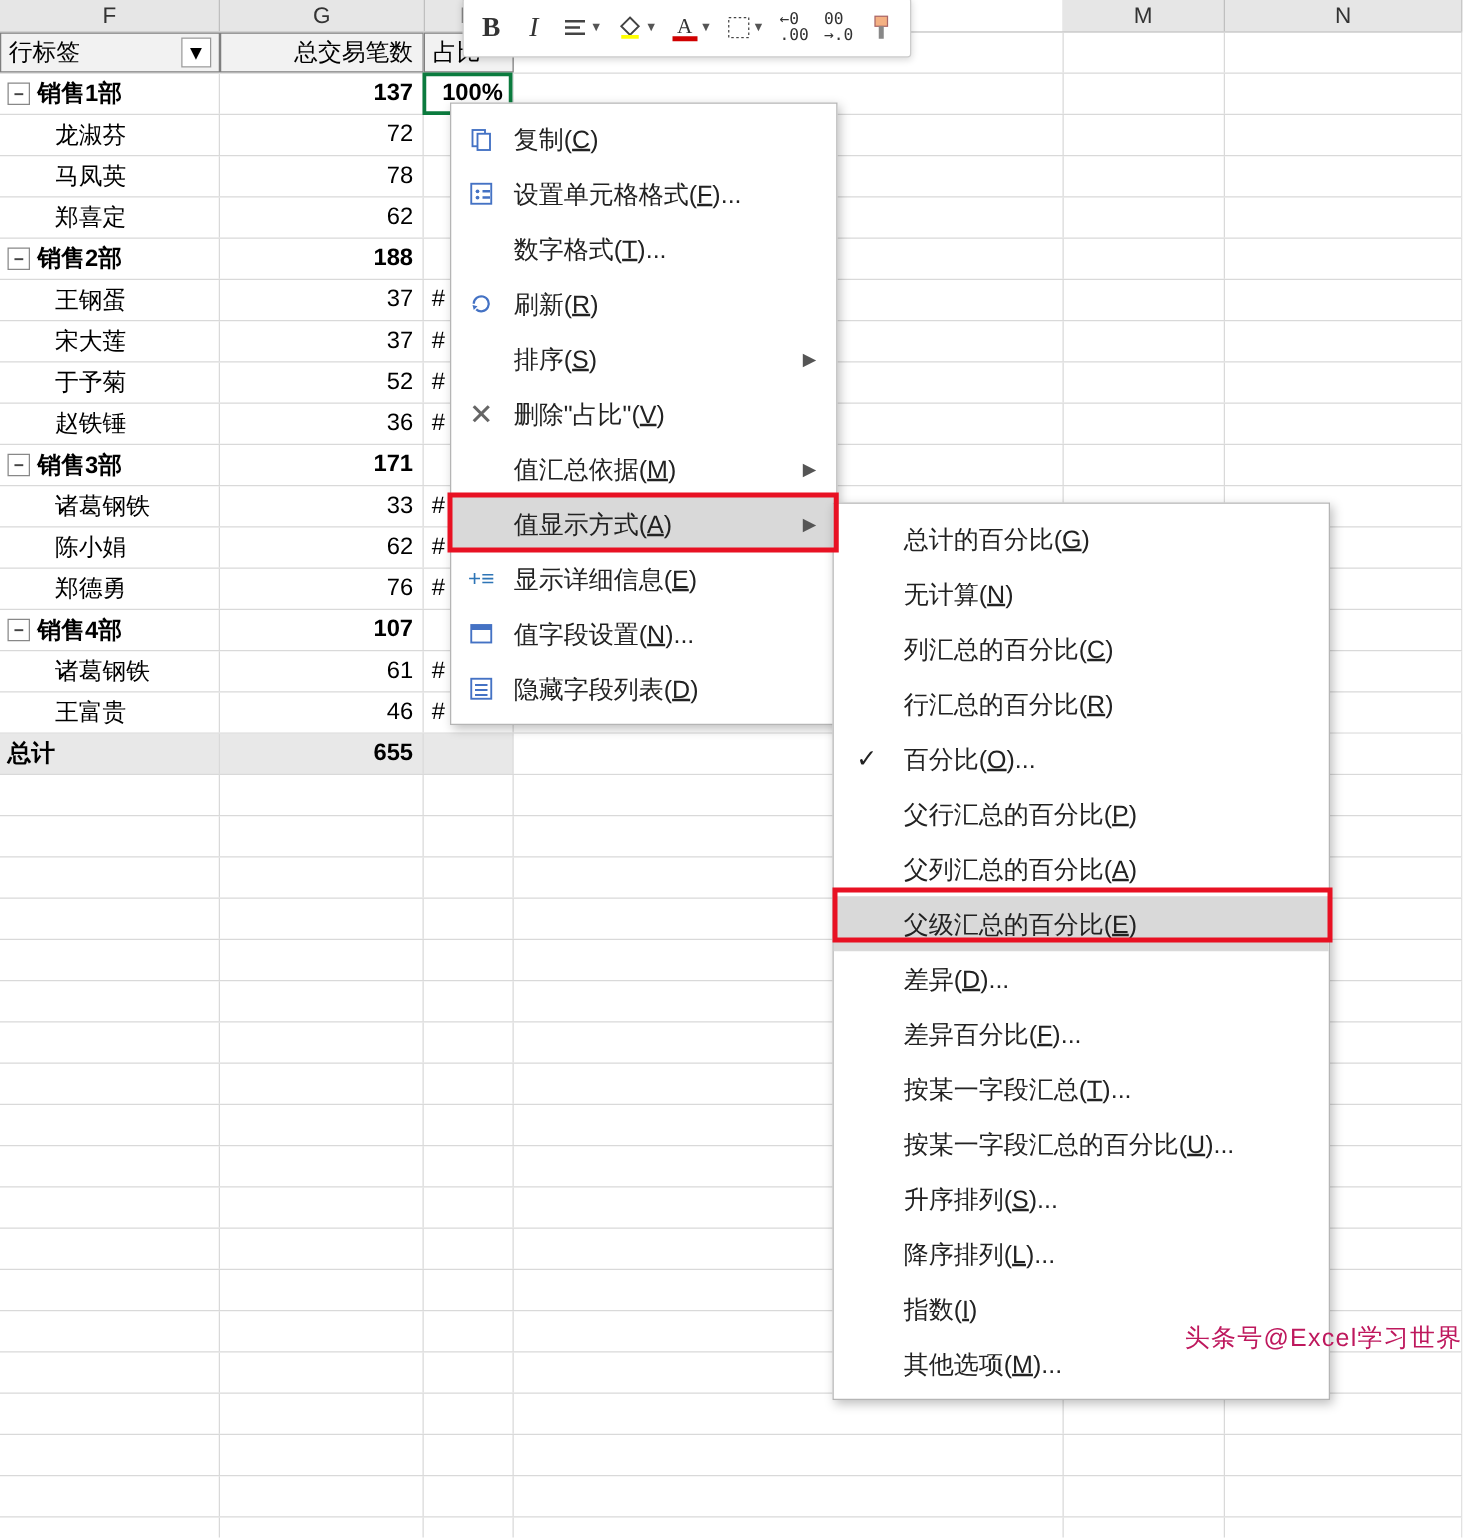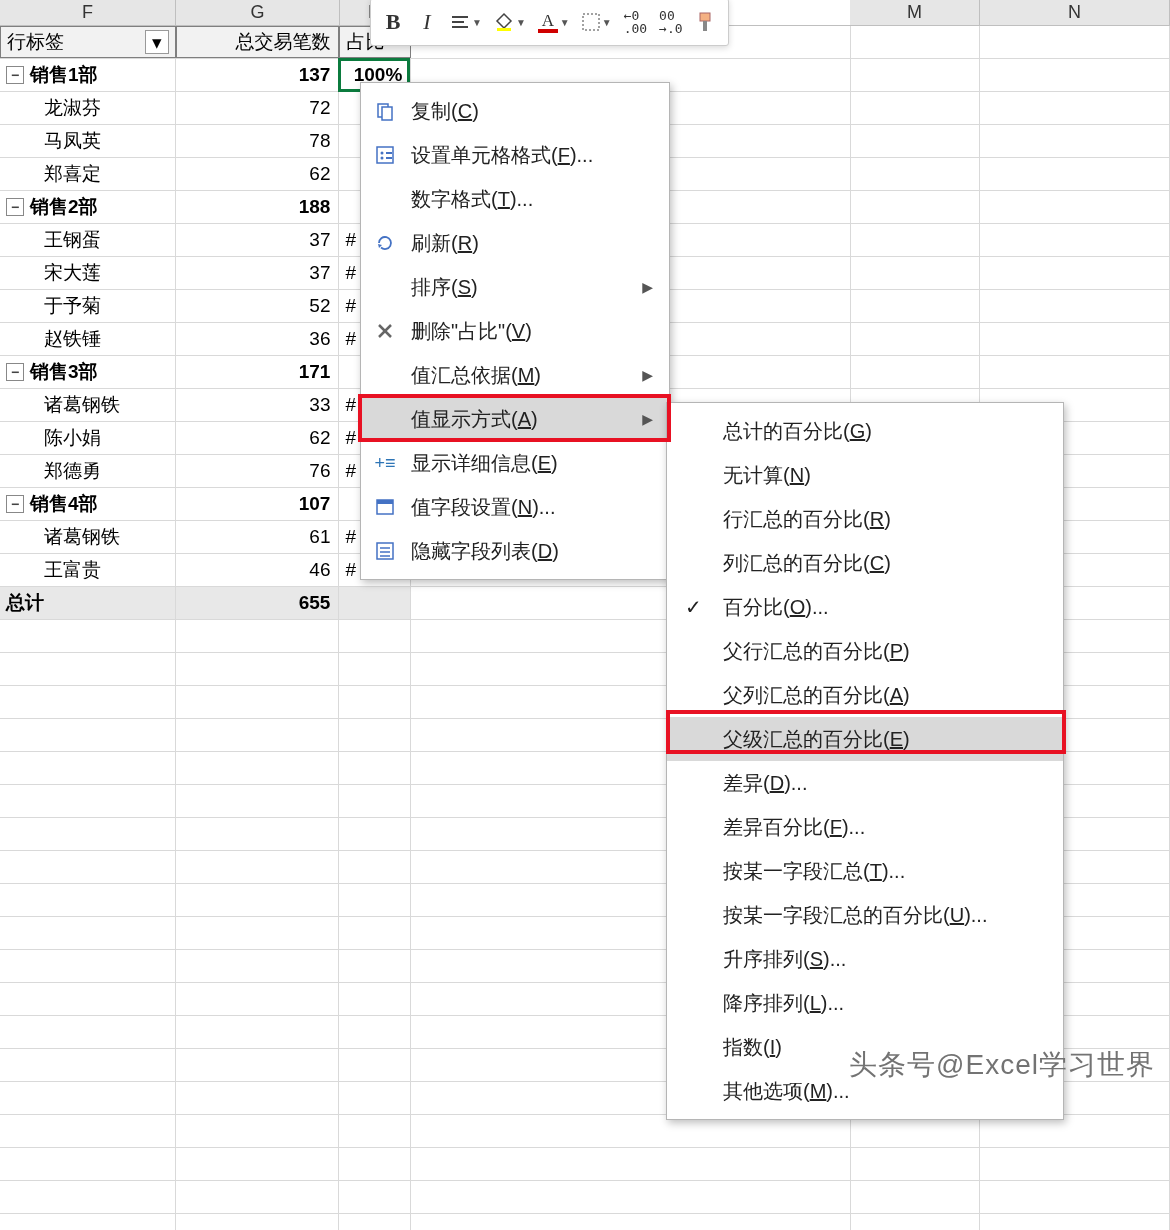--- a/index.html
+++ b/index.html
@@ -163,22 +163,22 @@
   }
   .si.highlight{background:#d9d9d9;}
   .si .check{
     position:absolute;left:18px;top:50%;transform:translateY(-50%);
     font-size:20px;color:#222;
   }
 
   
   .watermark{
     position:absolute;
-    right:15px;bottom:146px;
-    font-size:28px;color:#737373;
+    right:0;bottom:146px;
+    font-size:20px;color:#be185d;
     z-index:60;
     letter-spacing:1px;
   }
 
   
   .cF{width:176px;}
   .cG{width:164px;align-items:center;}
   .cH{width:72px;}
 
   u { text-decoration: underline; }
@@ -652,24 +652,24 @@
 <div class="red-box" style="top:394px;left:358px;width:313px;height:48px"></div>
 
 <div class="submenu">
   <div class="si">
       <span>总计的百分比(<u>G</u>)</span>
     </div>
   <div class="si">
       <span>无计算(<u>N</u>)</span>
     </div>
   <div class="si">
+      <span>列汇总的百分比(<u>C</u>)</span>
+    </div>
+  <div class="si">
       <span>行汇总的百分比(<u>R</u>)</span>
-    </div>
-  <div class="si">
-      <span>列汇总的百分比(<u>C</u>)</span>
     </div>
   <div class="si">
       <span class="check">✓</span>
       <span>百分比(<u>O</u>)...</span>
     </div>
   <div class="si">
       <span>父行汇总的百分比(<u>P</u>)</span>
     </div>
   <div class="si">
       <span>父列汇总的百分比(<u>A</u>)</span>

